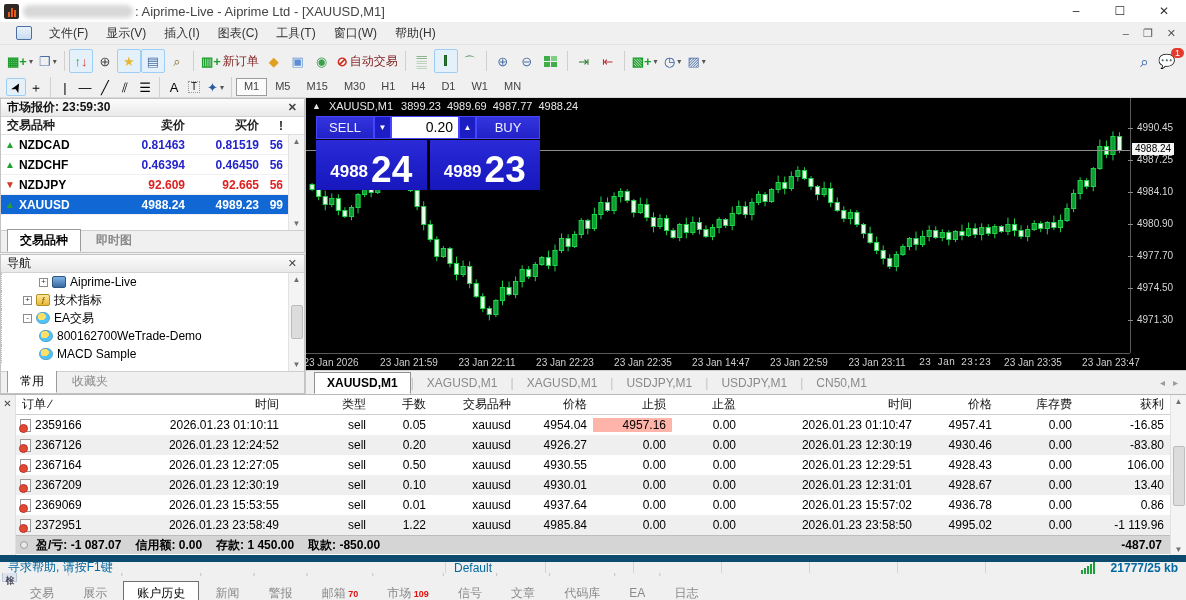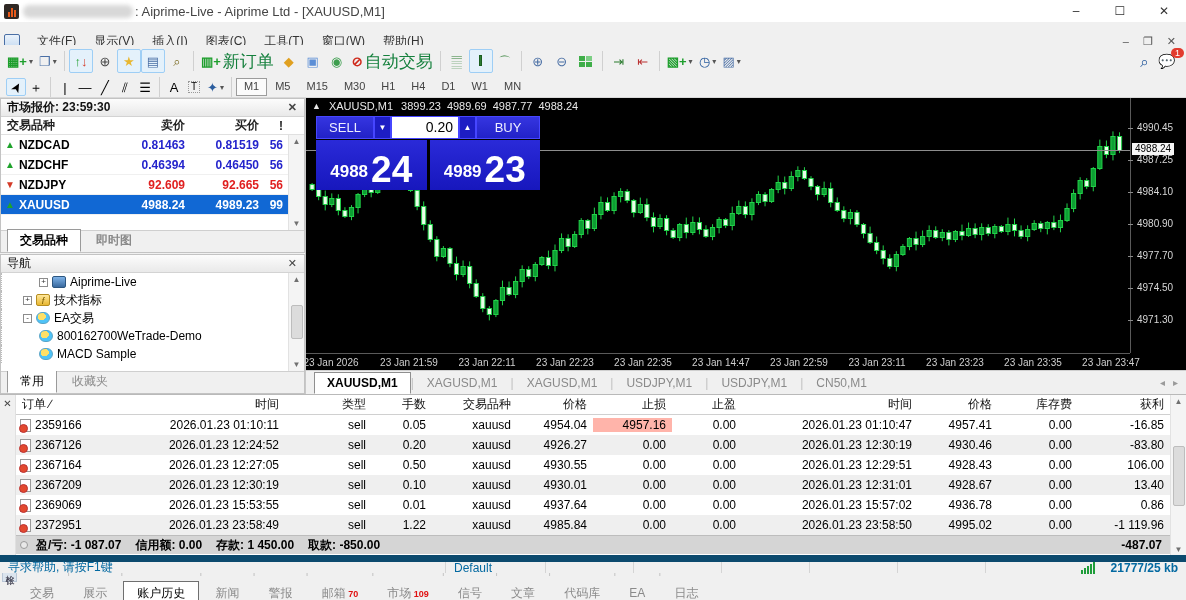--- a/index.html
+++ b/index.html
@@ -10,36 +10,36 @@
   
   .titlebar { position:absolute; top:0; left:0; right:0; height:22px; background:#fff; display:flex; align-items:center; padding-left:4px; }
   .app-icon { width:15px; height:15px; background:#2f2824; border-radius:2px; display:flex; align-items:flex-end; justify-content:center; gap:1px; padding:2px; margin-right:4px; }
   .app-icon i { display:block; width:2px; background:#e8591a; }
   .redacted { width:110px; height:13px; background:#d8d8d8; border-radius:6px; filter:blur(2px); margin-right:2px; }
   .title { color:#444; font-size:13px; white-space:nowrap; }
   .win-controls { margin-left:auto; display:flex; height:100%; }
   .win-btn { width:44px; display:flex; align-items:center; justify-content:center; color:#333; font-size:12px; }
 
   
-  .menubar { position:absolute; top:30px; left:0; right:0; height:23px; background:#f0f0f0; display:flex; align-items:center; padding-left:4px; border-bottom:1px solid #e3e3e3; }
+  .menubar { position:absolute; top:22px; left:0; right:0; height:23px; background:#f0f0f0; display:flex; align-items:center; padding-left:16px; border-bottom:1px solid #e3e3e3; }
   .doc-icon { width:16px; height:14px; border:1px solid #4a6fa5; background:linear-gradient(#eaf2fb,#c9ddf2); margin-right:8px; border-radius:2px; }
   .menu-item { padding:3px 9px; color:#333; }
   .mdi-controls { margin-left:auto; display:flex; gap:14px; padding-right:10px; color:#555; font-size:11px; }
 
   
   .toolbar { position:absolute; left:0; right:0; display:flex; align-items:center; background:#f0f0f0; }
   .tb1 { top:45px; height:32px; padding-left:4px; }
   .tb2 { top:77px; height:21px; padding-left:6px; border-bottom:1px solid #d9d9d9; }
   .tbtn { height:24px; min-width:24px; display:flex; align-items:center; justify-content:center; gap:2px; border:1px solid transparent; border-radius:2px; padding:0 2px; font-size:13px; }
   .tbtn.pressed { border-color:#9ecef5; background:#e4f1fb; }
   .tb2 .tbtn { height:18px; min-width:20px; font-size:12px; }
   .tsep { width:1px; height:20px; background:#d0d0d0; margin:0 4px; }
   .drop { font-size:8px; color:#555; }
   .glyph { font-size:13px; line-height:1; }
-  .lbl { font-size:17px; color:#15803d; }
+  .lbl { font-size:12px; color:#7f1d1d; }
   .tf-btn { height:18px; padding:1px 7px; color:#444; border:1px solid transparent; font-size:11px; }
   .tf-btn.active { border-color:#9c9c9c; background:#fbfbfb; }
   .tb-right { margin-left:auto; display:flex; align-items:center; gap:10px; padding-right:10px; }
   .badge-dot { position:relative; }
   .badge-num { position:absolute; top:-6px; right:-8px; background:#e23b2e; color:#fff; border-radius:7px; font-size:9px; padding:0 4px; }
   .mini-candle { display:inline-block; width:3px; height:11px; background:#2e7d32; border:1px solid #1b5e20; margin:0 1px; }
   .grid4 { display:inline-grid; grid-template-columns:6px 6px; grid-gap:1px; }
   .grid4 i { width:6px; height:5px; background:#3fae49; }
   .grid4 i:nth-child(2){ background:#7ccf84; }
 
@@ -738,21 +738,21 @@
           </div>
         <div class="time-axis" id="time-axis">
             <div class="ttick" style="left: 25px;">23 Jan 2026</div>
             <div class="ttick" style="left: 103px;">23 Jan 21:59</div>
             <div class="ttick" style="left: 181px;">23 Jan 22:11</div>
             <div class="ttick" style="left: 259px;">23 Jan 22:23</div>
             <div class="ttick" style="left: 337px;">23 Jan 22:35</div>
             <div class="ttick" style="left: 415px;">23 Jan 14:47</div>
             <div class="ttick" style="left: 493px;">23 Jan 22:59</div>
             <div class="ttick" style="left: 571px;">23 Jan 23:11</div>
-            <div class="ttick" style="left: 649px;">23 Jan 23:23</div>
+            <div class="ttick" style="left: 649px; font-family: Liberation Mono, monospace;">23 Jan 23:23</div>
             <div class="ttick" style="left: 727px;">23 Jan 23:35</div>
             <div class="ttick" style="left: 805px;">23 Jan 23:47</div>
           </div>
       <div class="price-line" style="top: 52.1px; width: 824px;"></div>
         </div>
       <div class="chart-tabs" id="chart-tabs">
           <div class="ctab active">XAUUSD,M1</div>
           <span class="ctab-sep">|</span>
           <div class="ctab">XAGUSD,M1</div>
           <span class="ctab-sep">|</span>

